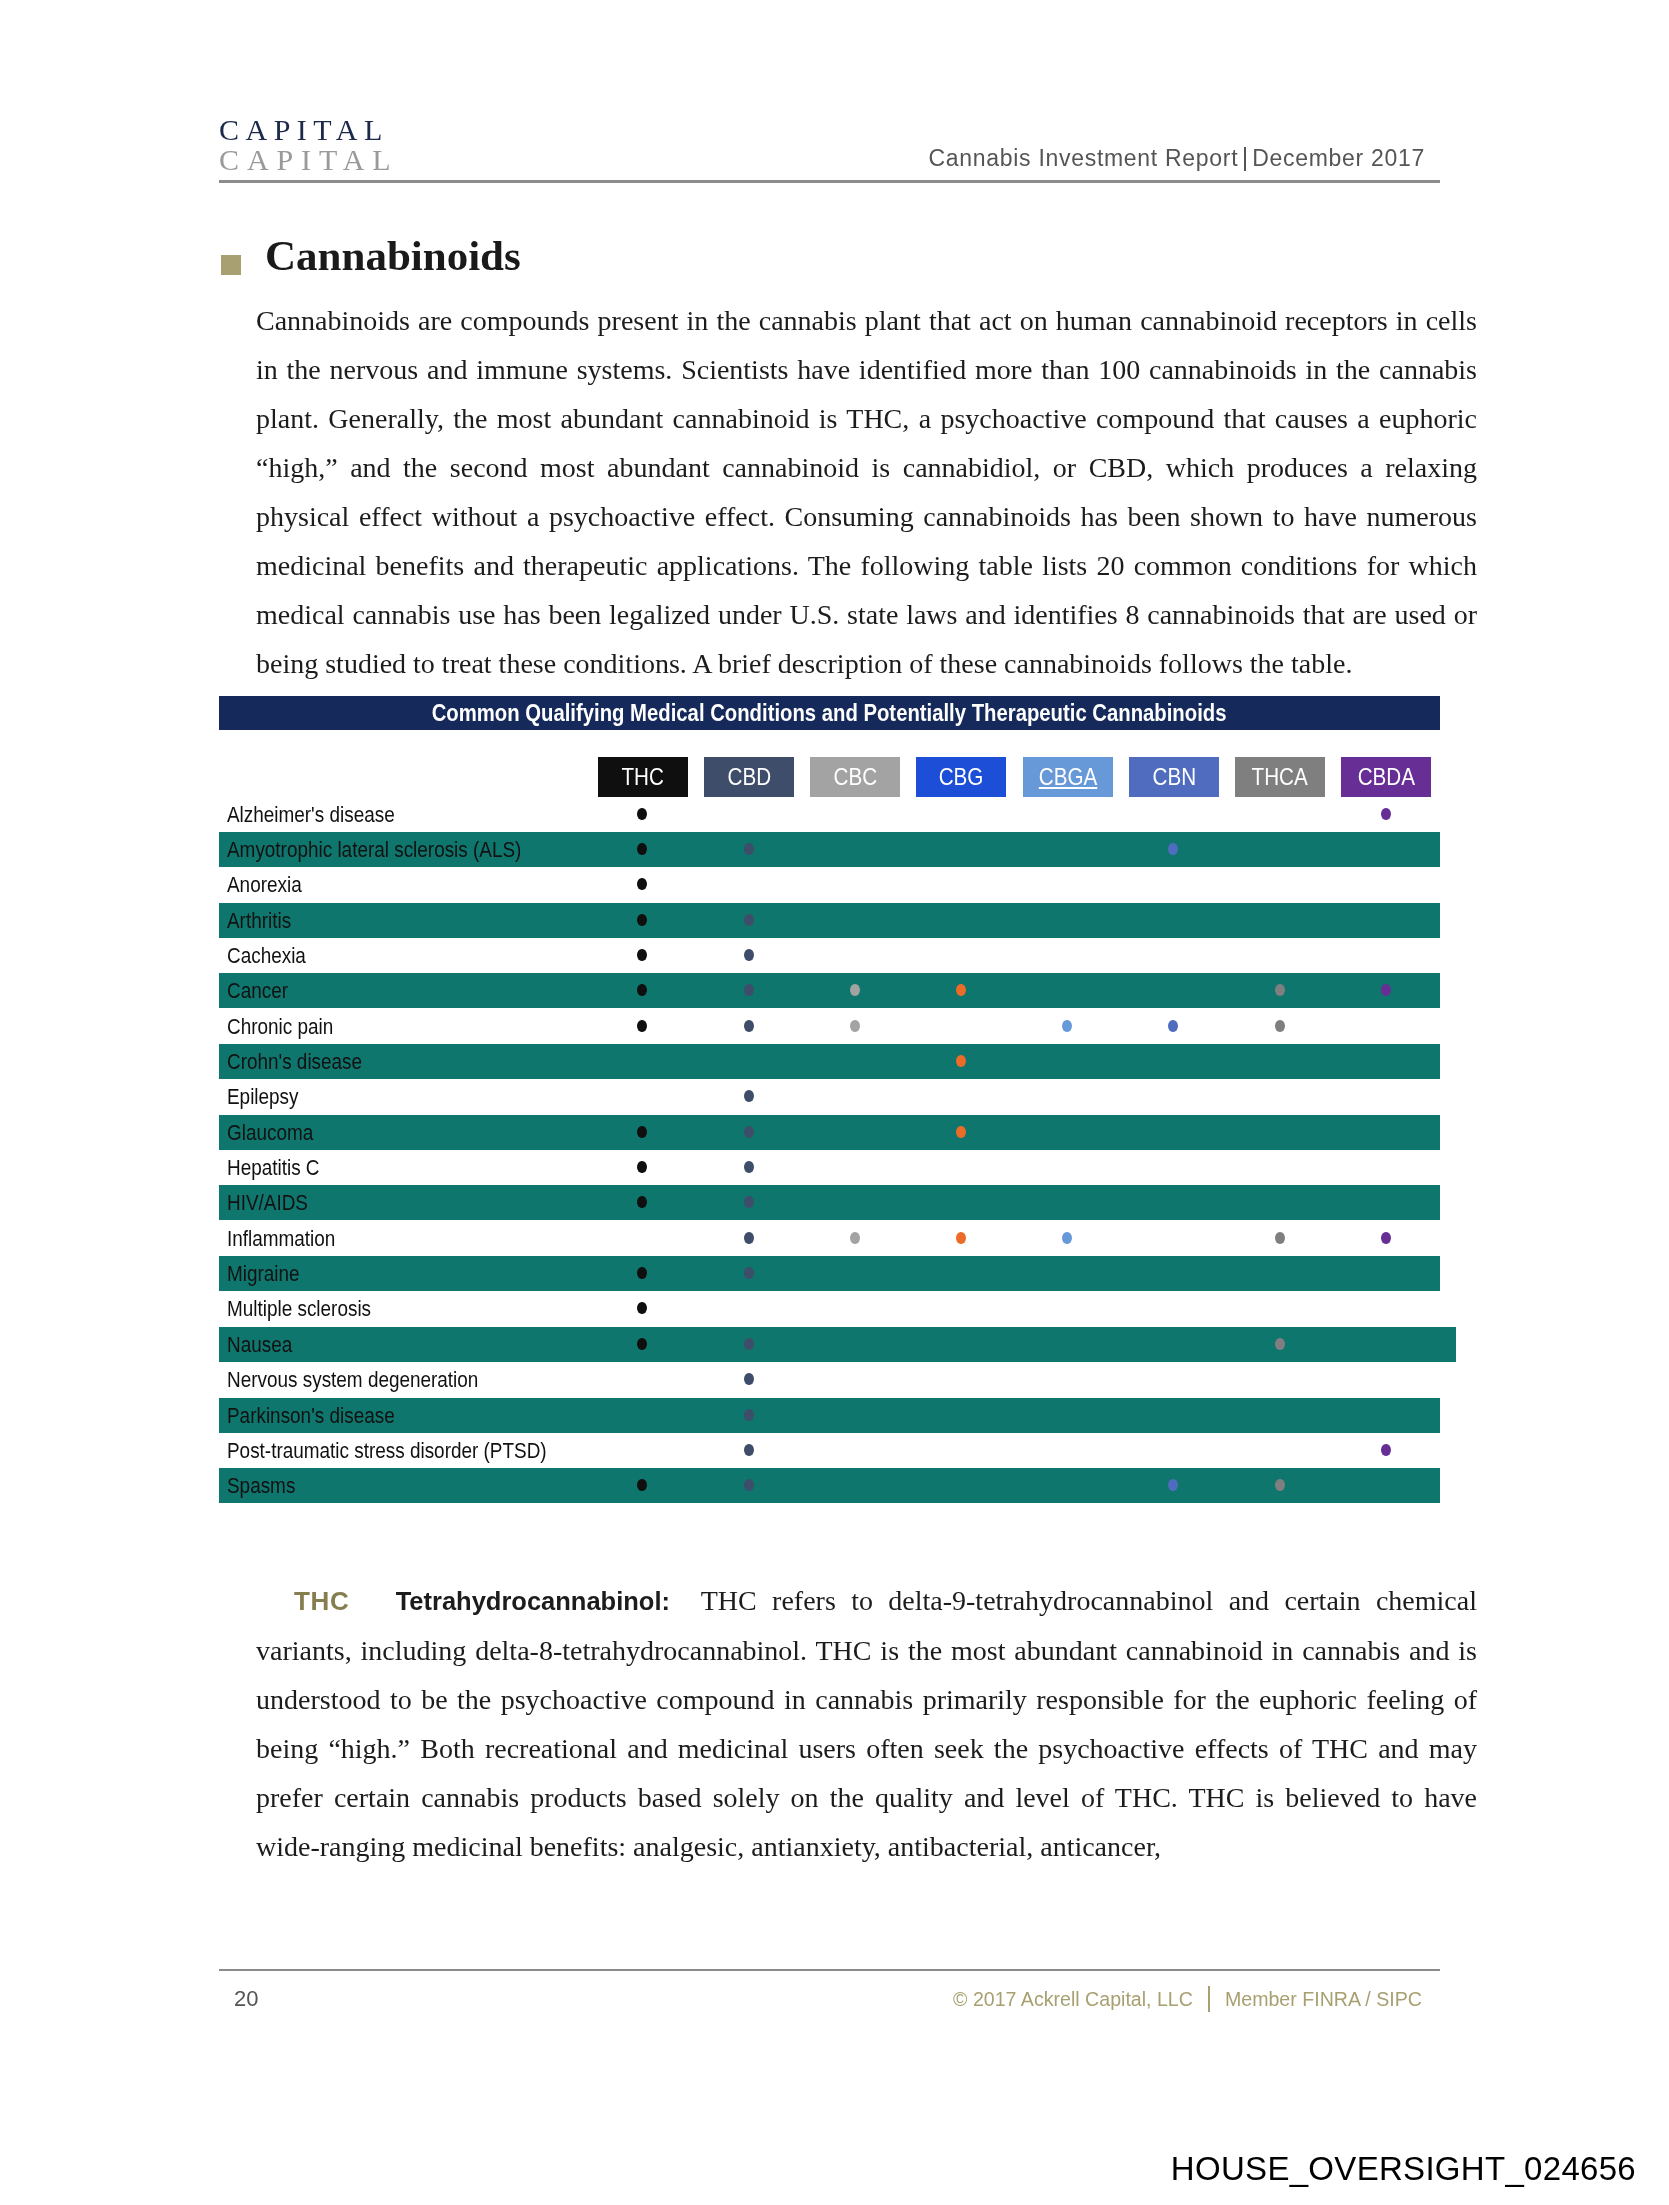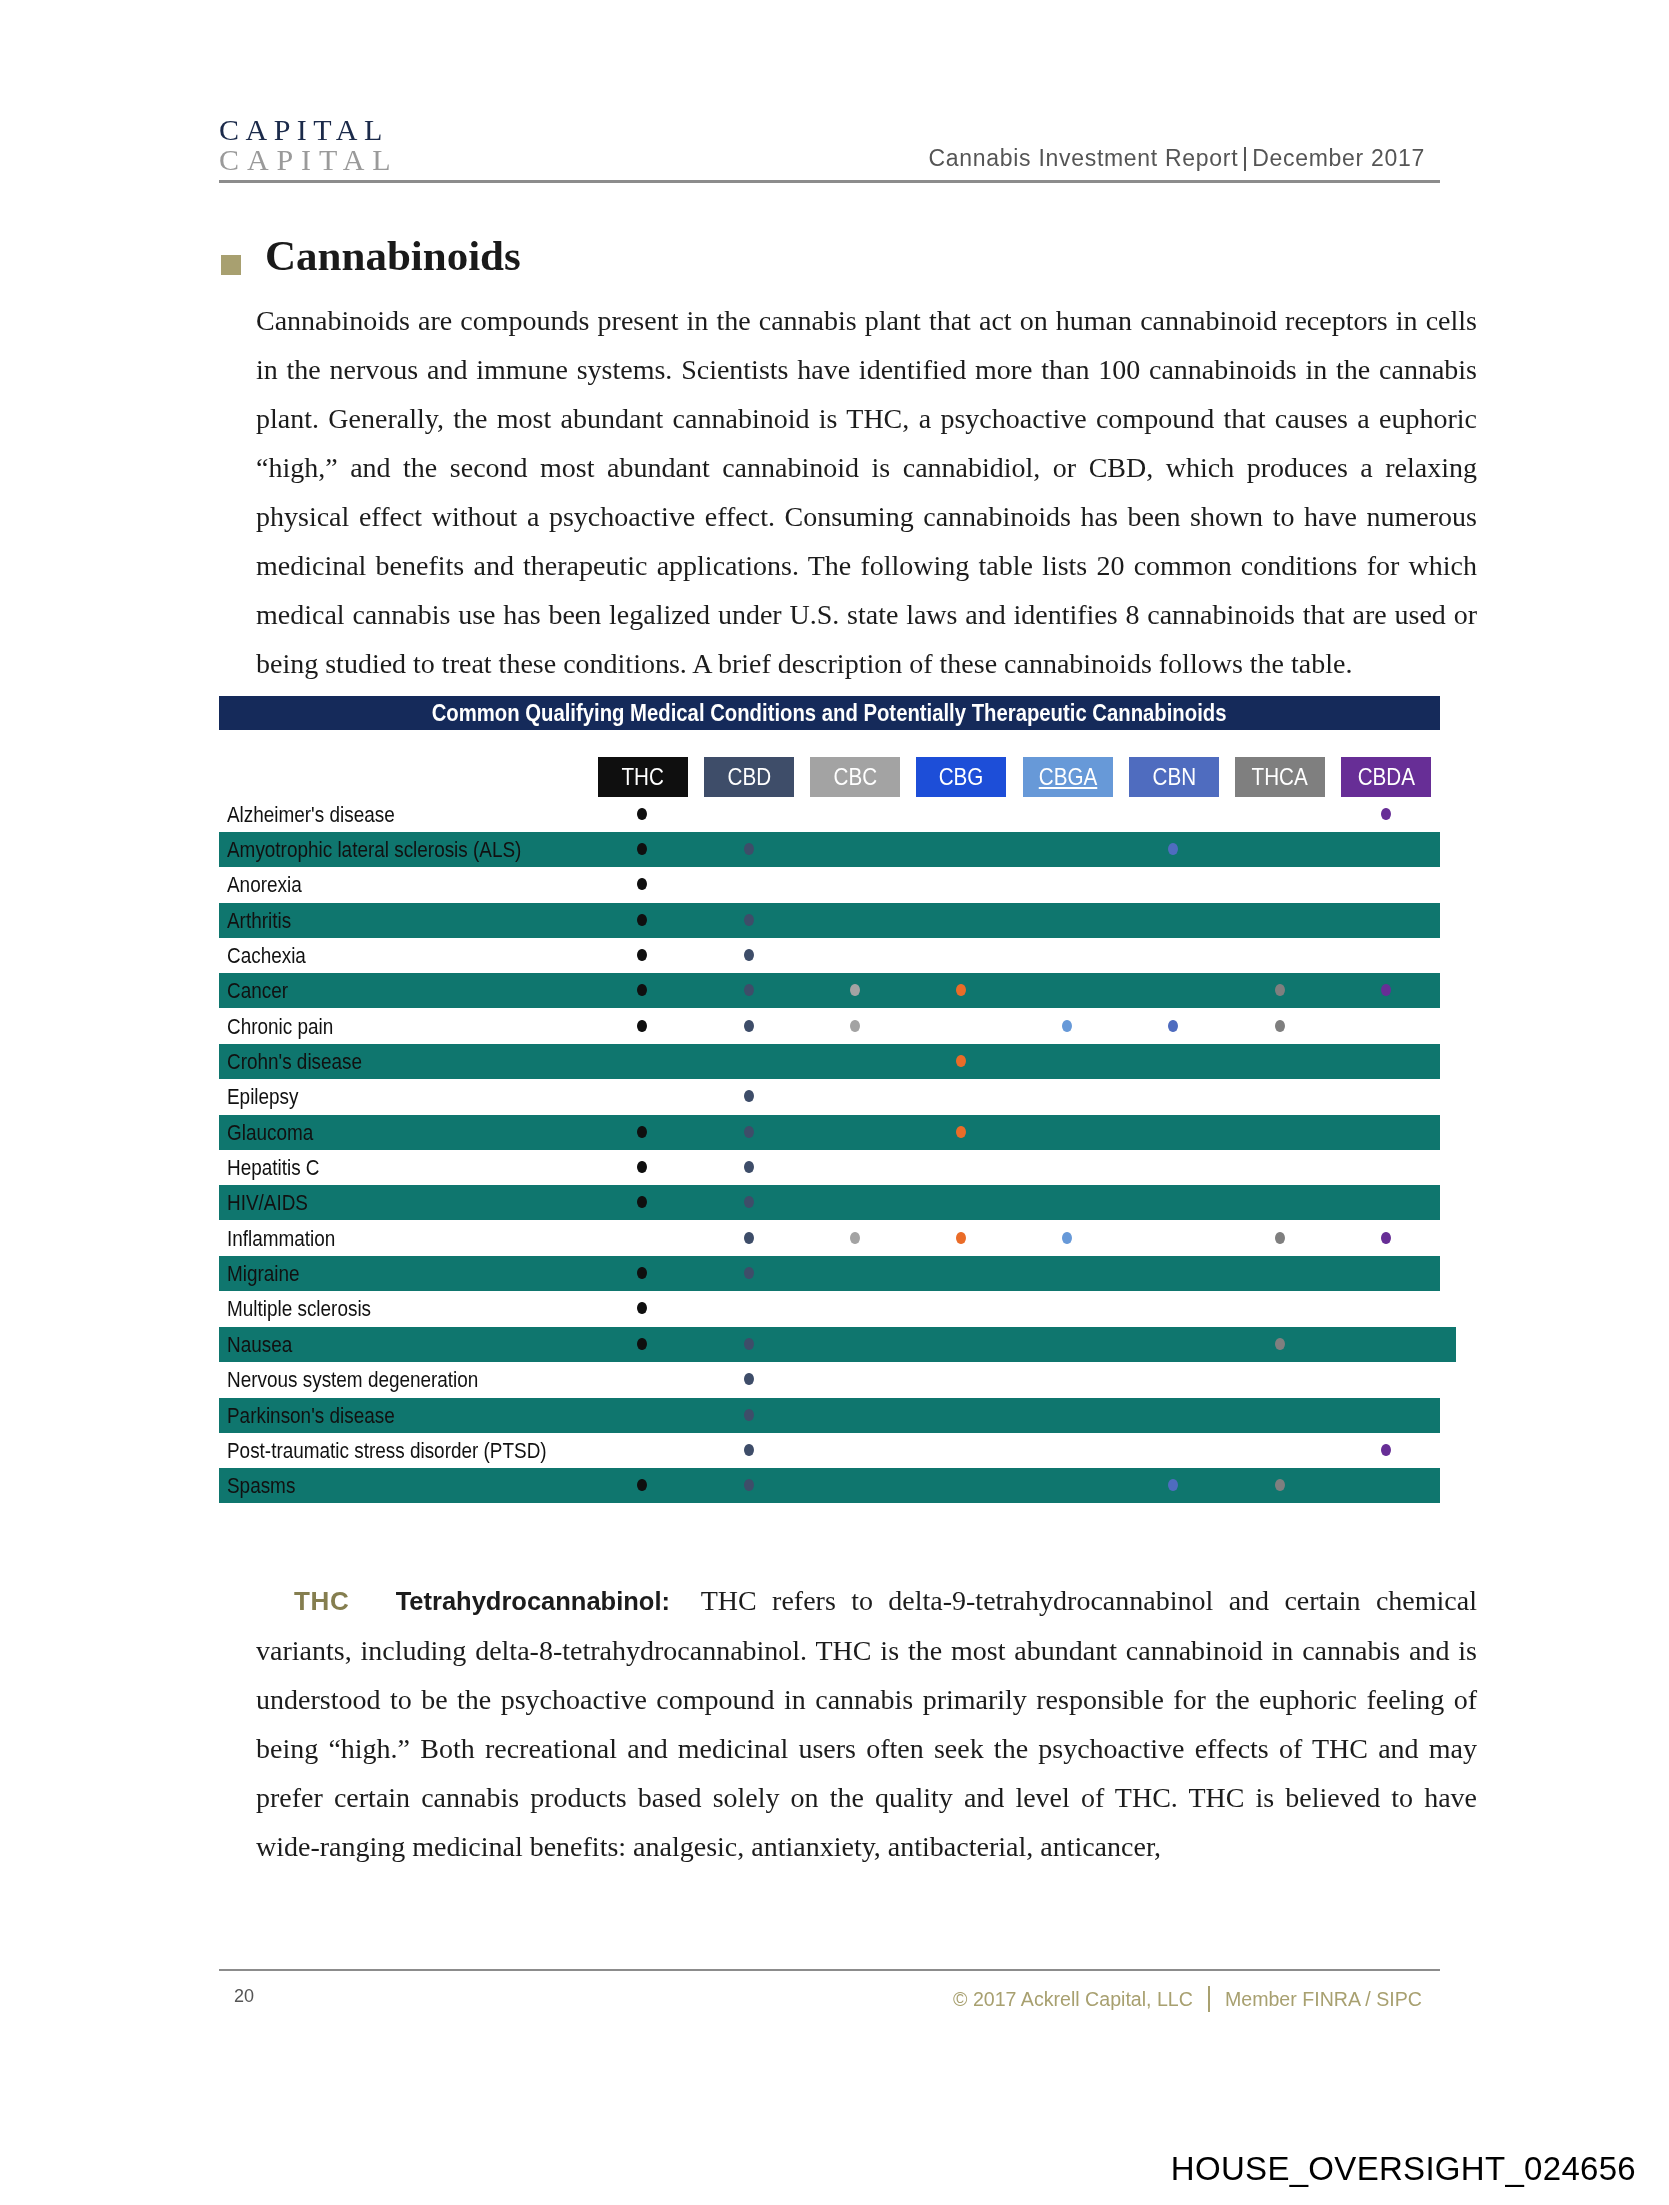--- a/index.html
+++ b/index.html
@@ -33,21 +33,21 @@
   .row-label { position: absolute; left: 7.9px; top: 0; height: 35px; line-height: 35px; font-size: 22px; color: #111; white-space: nowrap; transform-origin: left center; transform: scaleX(0.86); }
   .dot { position: absolute; width: 9.8px; height: 12.4px; border-radius: 50%; top: 11px; }
 
   
   #thc-para { top: 1576px; }
   #thc-code { color: #857e4f; font-weight: bold; font-family: "Liberation Sans", sans-serif; font-size: 26px; letter-spacing: 0.7px; }
   #thc-name { font-weight: bold; font-family: "Liberation Sans", sans-serif; font-size: 25.5px; }
 
   
   #footer-rule { left: 219px; top: 1969px; width: 1221px; height: 2px; background: #8c8c8c; }
-  #page-number { left: 234px; top: 1986px; font-size: 18px; color: #555; }
+  #page-number { left: 234px; top: 1986px; font-size: 22px; color: #555; }
   #footer-right { right: 247px; top: 1986px; font-size: 19.6px; color: #a8a070; display: flex; align-items: center; gap: 15px; }
   #footer-sep { width: 2px; height: 26px; background: #a8a070; display: inline-block; }
   #bates { right: 33px; top: 2150px; font-size: 33px; color: #000; letter-spacing: 0.3px; }
 </style>
 </head>
 <body>
 
 <div id="logo-top" class="abs serif">CAPITAL</div>
 <div id="logo-bottom" class="abs serif">CAPITAL</div>
 <div id="header-right" class="abs sans">

